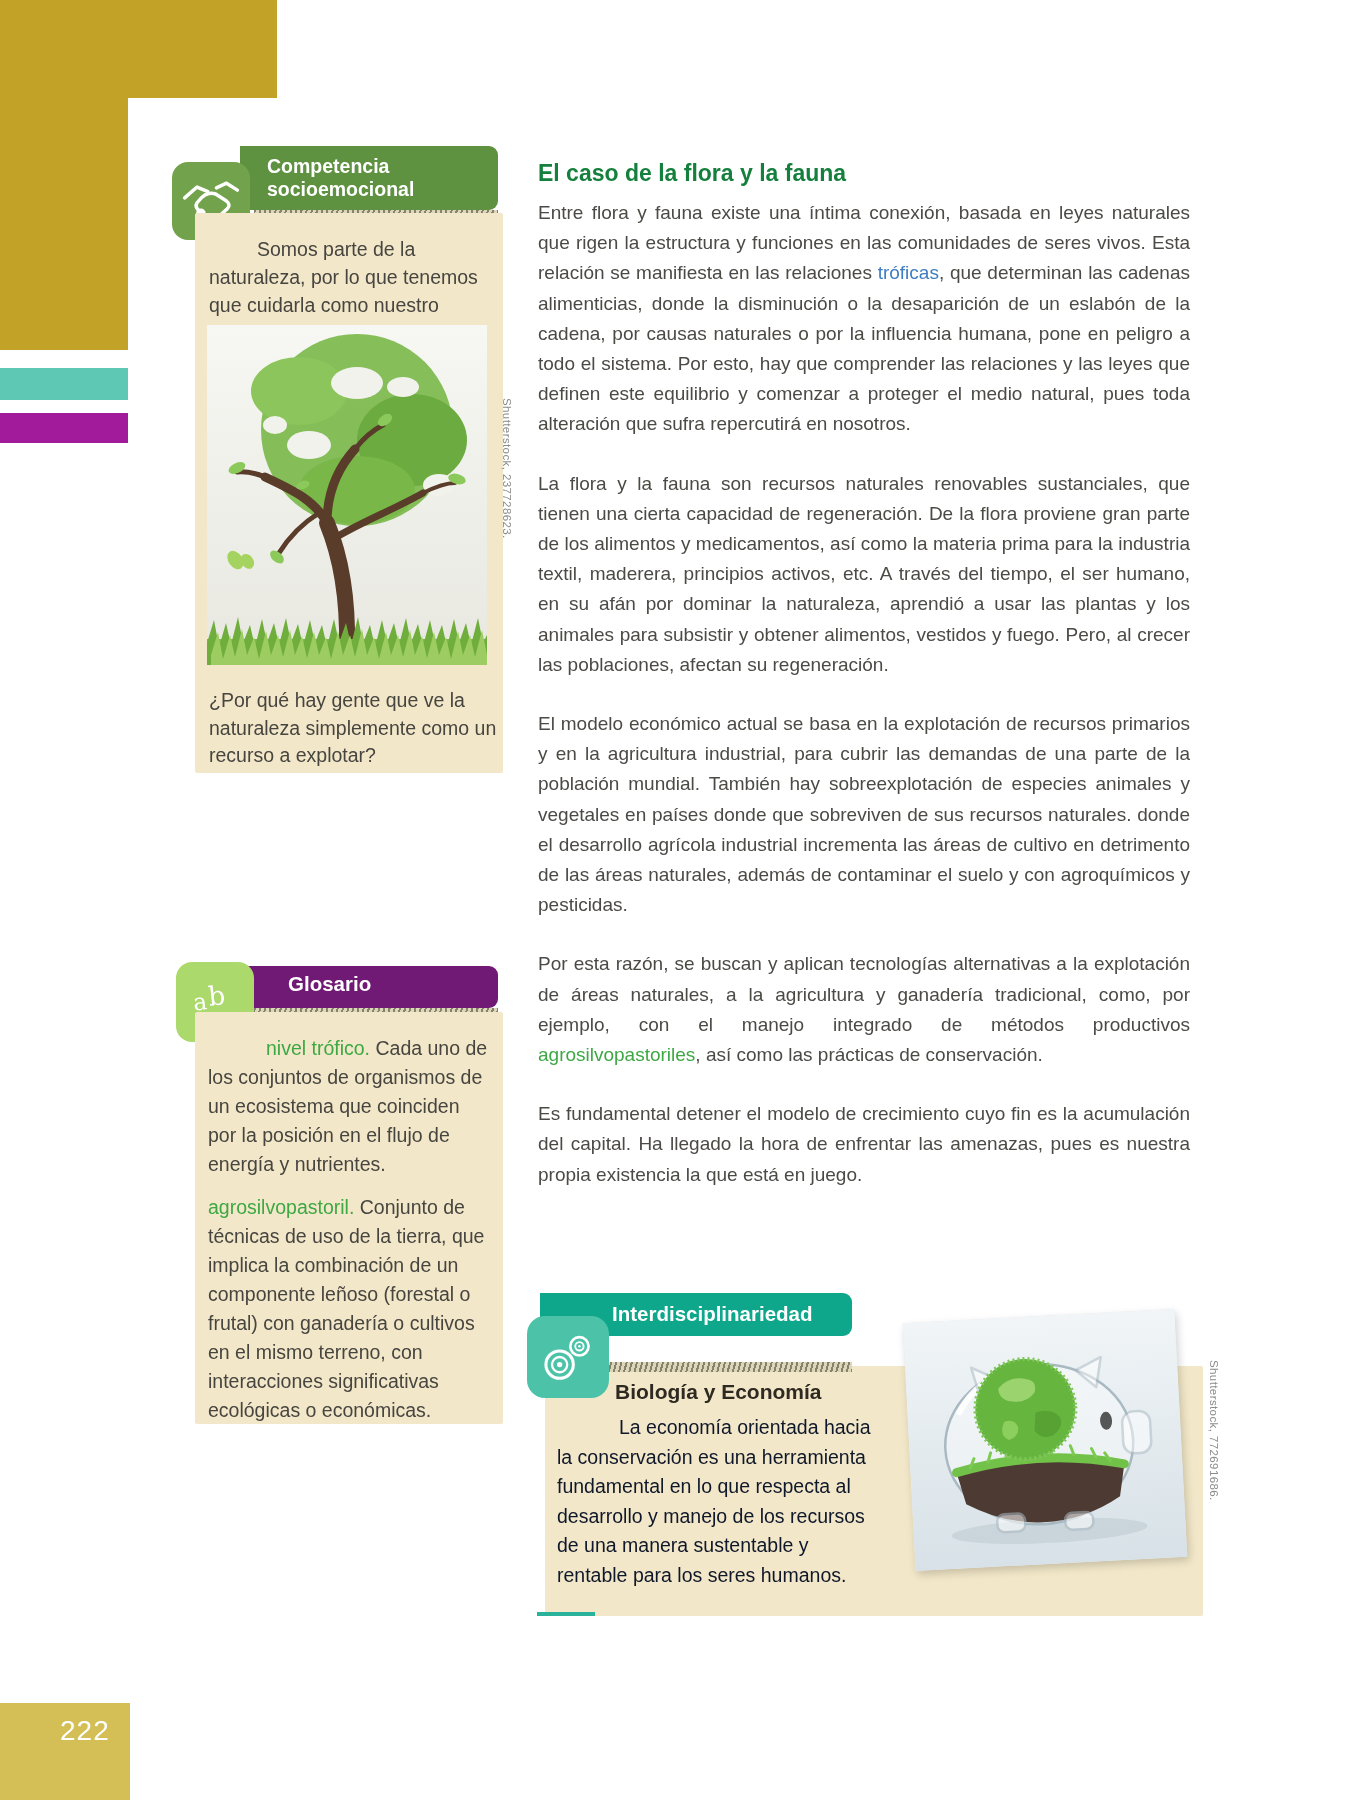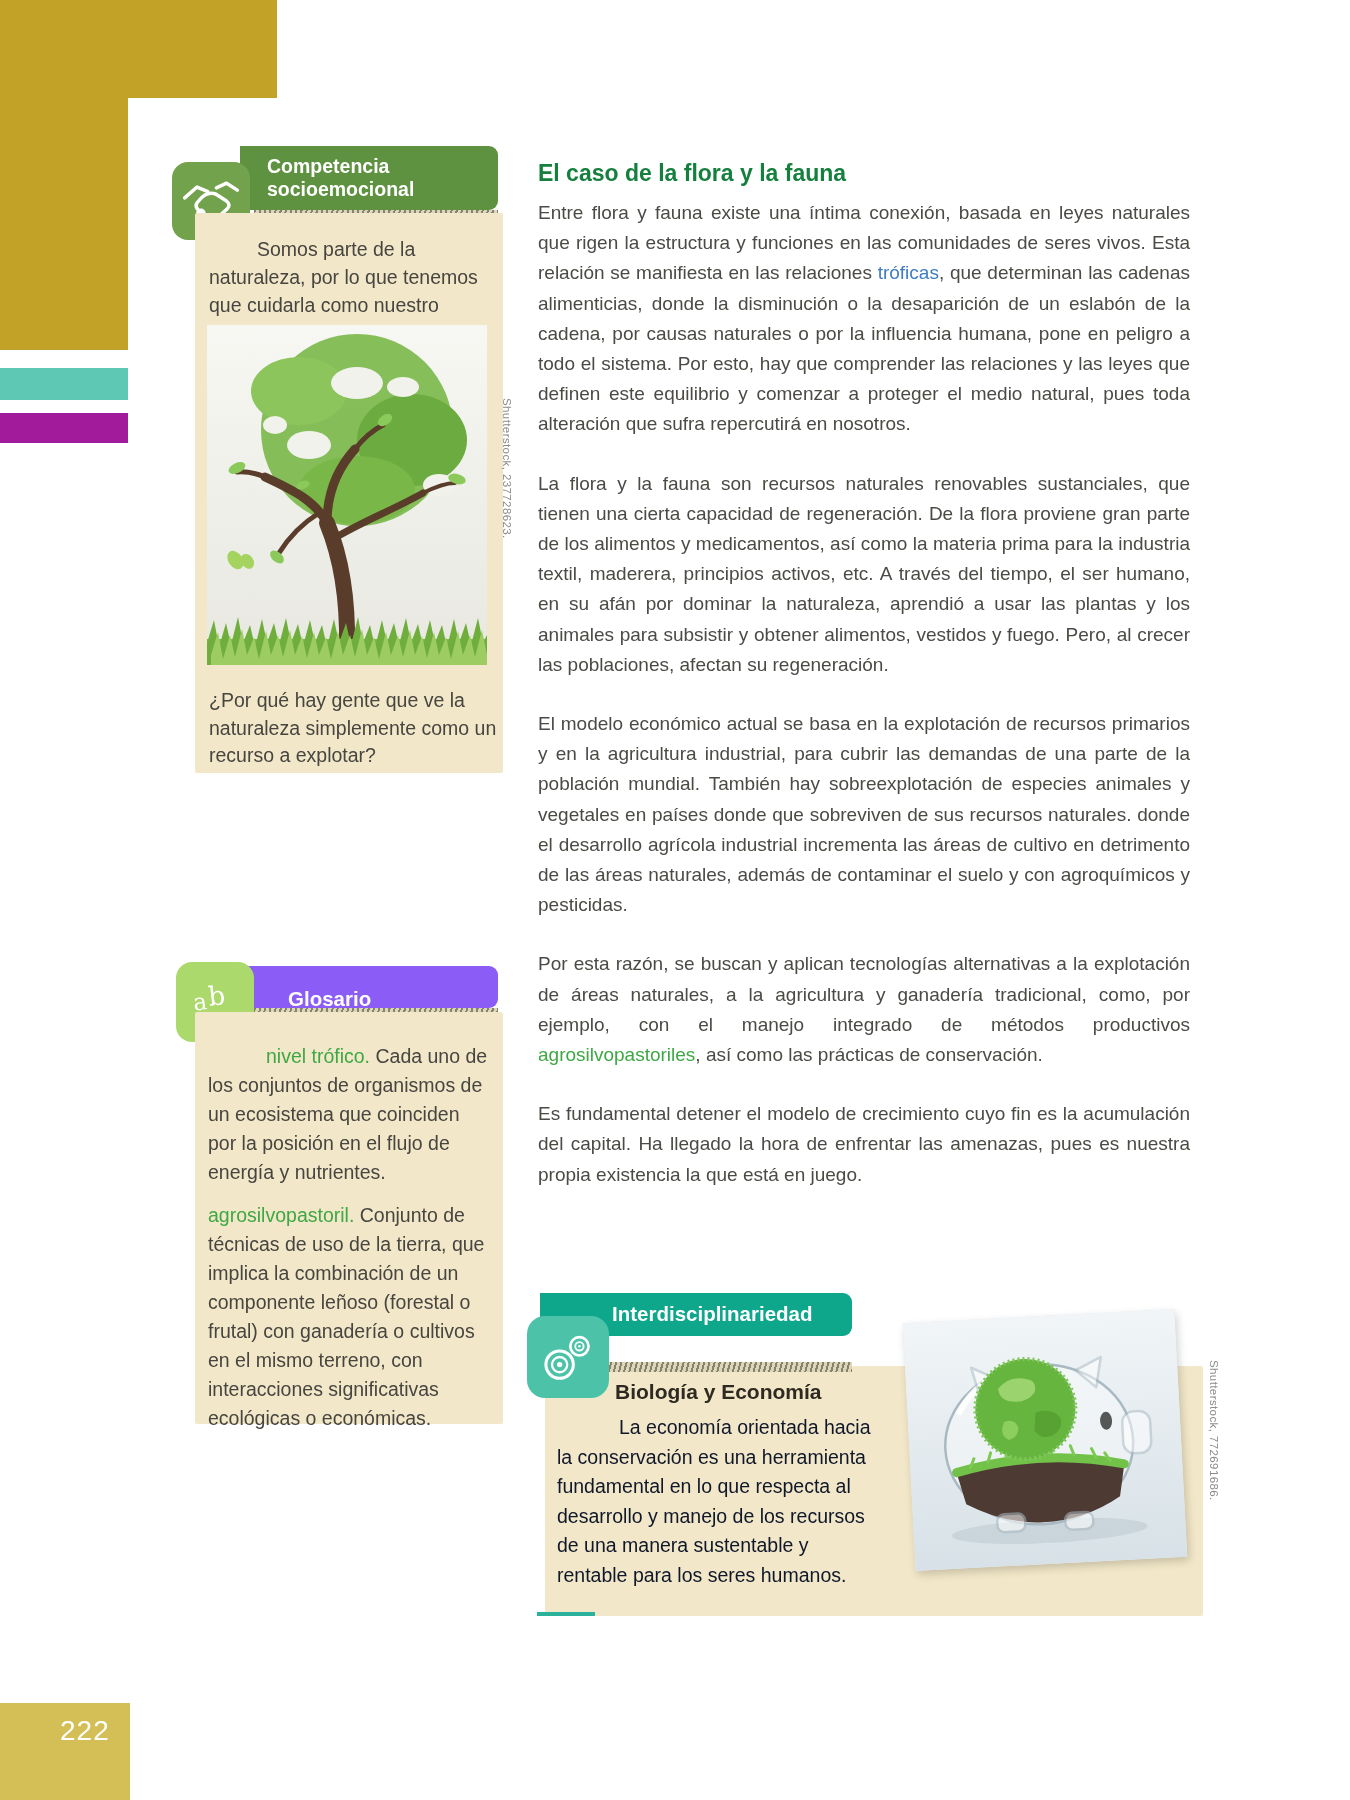--- a/index.html
+++ b/index.html
@@ -29,26 +29,26 @@
   .comp-body{left:195px;top:213px;width:308px;height:560px;}
   .comp-intro{position:absolute;left:14px;top:22px;width:281px;margin:0;
               font-size:19.5px;line-height:28px;color:#474540;text-indent:48px;}
   .tree-img{position:absolute;left:12px;top:112px;width:280px;height:340px;}
   .comp-question{position:absolute;left:14px;top:474px;width:288px;margin:0;
                  font-size:19.5px;line-height:27.5px;color:#474540;}
   .credit-v{color:#8c8c8c;font-size:11.5px;letter-spacing:.4px;writing-mode:vertical-rl;}
   .credit-tree{left:501px;top:398px;height:185px;}
 
   
-  .glos-hdr{left:240px;top:966px;width:258px;height:42px;background:#8b5cf6;
-            font-size:20.5px;padding:21px 0 0 48px;box-sizing:border-box;}
+  .glos-hdr{left:240px;top:966px;width:258px;height:42px;background:#701a75;
+            font-size:20.5px;padding:6px 0 0 48px;box-sizing:border-box;}
   .glos-icon{left:176px;top:962px;width:78px;height:80px;background:#abd96b;}
   .glos-hatch{left:254px;top:1008px;width:244px;height:10px;}
   .glos-body{left:195px;top:1012px;width:308px;height:412px;box-sizing:border-box;
-             padding:30px 12px 0 13px;}
+             padding:22px 12px 0 13px;}
   .glos-entry{margin:0 0 14px 0;font-size:19.5px;line-height:29px;color:#474540;}
   .glos-entry.indent{text-indent:58px;}
   .green{color:#3ea844;}
   .blue{color:#3e7dc1;}
 
   
   .article{left:538px;top:160px;width:652px;}
   .article h1{margin:0 0 11px 0;font-size:23px;color:#15803d;font-weight:bold;}
   .body-par{margin:0 0 29px 0;font-size:19px;line-height:30.2px;color:#4b4a45;
             text-align:justify;}

